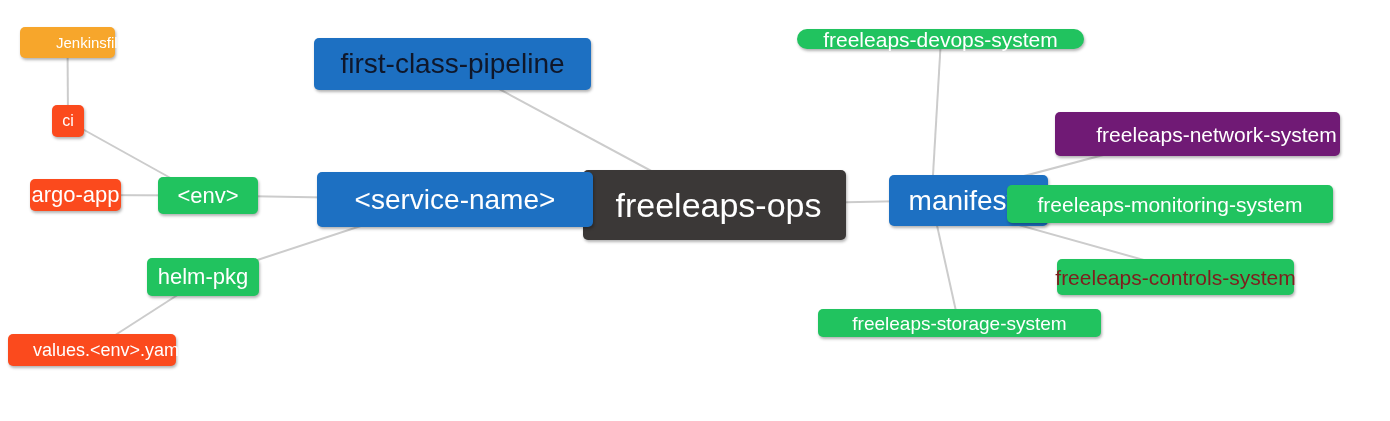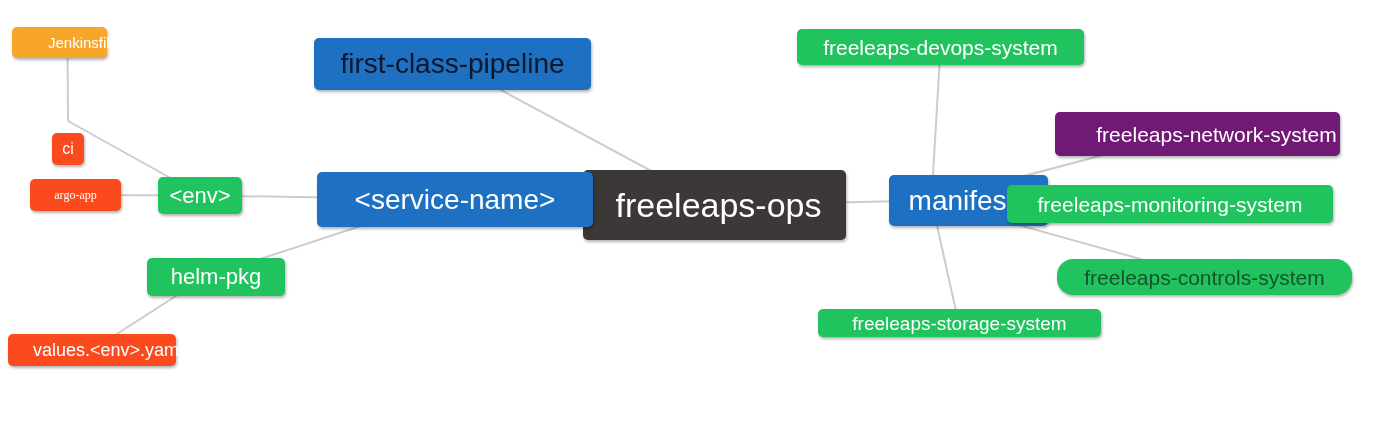--- a/index.html
+++ b/index.html
@@ -59,25 +59,25 @@
       <line x1="931.5" y1="200.5" x2="1197.5" y2="130" stroke="#cccccc" stroke-width="2"></line>
       <line x1="931.5" y1="200.5" x2="1211" y2="204" stroke="#cccccc" stroke-width="2"></line>
       <line x1="931.5" y1="200.5" x2="1204.5" y2="277" stroke="#cccccc" stroke-width="2"></line>
       <line x1="931.5" y1="200.5" x2="959.5" y2="327" stroke="#cccccc" stroke-width="2"></line>
     </svg>
   <div id="nodes-layer">
       <div class="node" style="left: 583px; top: 170px; width: 263px; height: 70px; font-size: 34px; background: rgb(59, 56, 55); color: rgb(255, 255, 255); padding-left: 8px;">freeleaps-ops</div>
       <div class="node" style="left: 314px; top: 38px; width: 277px; height: 52px; font-size: 28px; background: rgb(29, 112, 194); color: #0f172a;">first-class-pipeline</div>
       <div class="node" style="left: 317px; top: 172px; width: 276px; height: 55px; font-size: 28px; background: rgb(29, 112, 194); color: rgb(255, 255, 255);">&lt;service-name&gt;</div>
       <div class="node" style="left: 852px; top: 175px; width: 159px; height: 51px; font-size: 28px; background: rgb(29, 112, 194); color: rgb(255, 255, 255); margin-left: 37px;">manifests</div>
-      <div class="node" style="left: 158px; top: 177px; width: 84px; height: 37px; font-size: 22px; background: rgb(33, 195, 95); color: rgb(255, 255, 255);">&lt;env&gt;</div>
-      <div class="node" style="left: 147px; top: 258px; width: 138px; height: 38px; font-size: 22px; background: rgb(33, 195, 95); color: rgb(255, 255, 255);">helm-pkg</div>
-      <div class="node" style="left: 52px; top: 105px; width: 32px; height: 32px; font-size: 16px; background: rgb(251, 74, 29); color: rgb(255, 255, 255); margin-top: 28px;">ci</div>
-      <div class="node" style="left: 30px; top: 179px; width: 91px; height: 32px; font-size: 12px; background: rgb(251, 74, 29); color: rgb(255, 255, 255); font-family: Liberation Serif, serif;">argo-app</div>
-      <div class="node" style="left: 12px; top: 27px; width: 95px; height: 31px; font-size: 15px; background: rgb(247, 166, 43); color: rgb(255, 255, 255); padding-left: 47px;">Jenkinsfile</div>
+      <div class="node" style="left: 158px; top: 177px; width: 100px; height: 37px; font-size: 22px; background: rgb(33, 195, 95); color: rgb(255, 255, 255);">&lt;env&gt;</div>
+      <div class="node" style="left: 147px; top: 258px; width: 112px; height: 38px; font-size: 22px; background: rgb(33, 195, 95); color: rgb(255, 255, 255);">helm-pkg</div>
+      <div class="node" style="left: 52px; top: 105px; width: 32px; height: 32px; font-size: 16px; background: rgb(251, 74, 29); color: rgb(255, 255, 255);">ci</div>
+      <div class="node" style="left: 30px; top: 179px; width: 91px; height: 32px; font-size: 22px; background: rgb(251, 74, 29); color: rgb(255, 255, 255);">argo-app</div>
+      <div class="node" style="left: 20px; top: 27px; width: 95px; height: 31px; font-size: 15px; background: rgb(247, 166, 43); color: rgb(255, 255, 255); padding-left: 47px;">Jenkinsfile</div>
       <div class="node" style="left: 8px; top: 334px; width: 168px; height: 32px; font-size: 18px; background: rgb(251, 74, 29); color: rgb(255, 255, 255); padding-left: 32px;">values.&lt;env&gt;.yaml</div>
-      <div class="node" style="left: 797px; top: 29px; width: 287px; height: 36px; font-size: 21px; background: rgb(33, 195, 95); color: rgb(255, 255, 255);">freeleaps-devops-system</div>
+      <div class="node" style="left: 797px; top: 29px; width: 287px; height: 20px; font-size: 21px; background: rgb(33, 195, 95); color: rgb(255, 255, 255); border-radius: 10px;">freeleaps-devops-system</div>
       <div class="node" style="left: 1055px; top: 112px; width: 285px; height: 44px; font-size: 21px; background: #701a75; color: rgb(255, 255, 255); padding-left: 38px;">freeleaps-network-system</div>
       <div class="node" style="left: 1007px; top: 185px; width: 326px; height: 38px; font-size: 21px; background: rgb(33, 195, 95); color: rgb(255, 255, 255);">freeleaps-monitoring-system</div>
-      <div class="node" style="left: 1057px; top: 259px; width: 295px; height: 36px; font-size: 21px; background: rgb(33, 195, 95); color: #14532d; border-radius: 16px;">freeleaps-controls-system</div>
+      <div class="node" style="left: 1057px; top: 259px; width: 237px; height: 36px; font-size: 21px; background: rgb(33, 195, 95); color: #7f1d1d;">freeleaps-controls-system</div>
       <div class="node" style="left: 818px; top: 309px; width: 283px; height: 28px; font-size: 19px; background: rgb(33, 195, 95); color: rgb(255, 255, 255);">freeleaps-storage-system</div>
     </div>
 </div>
 
 </body></html>

